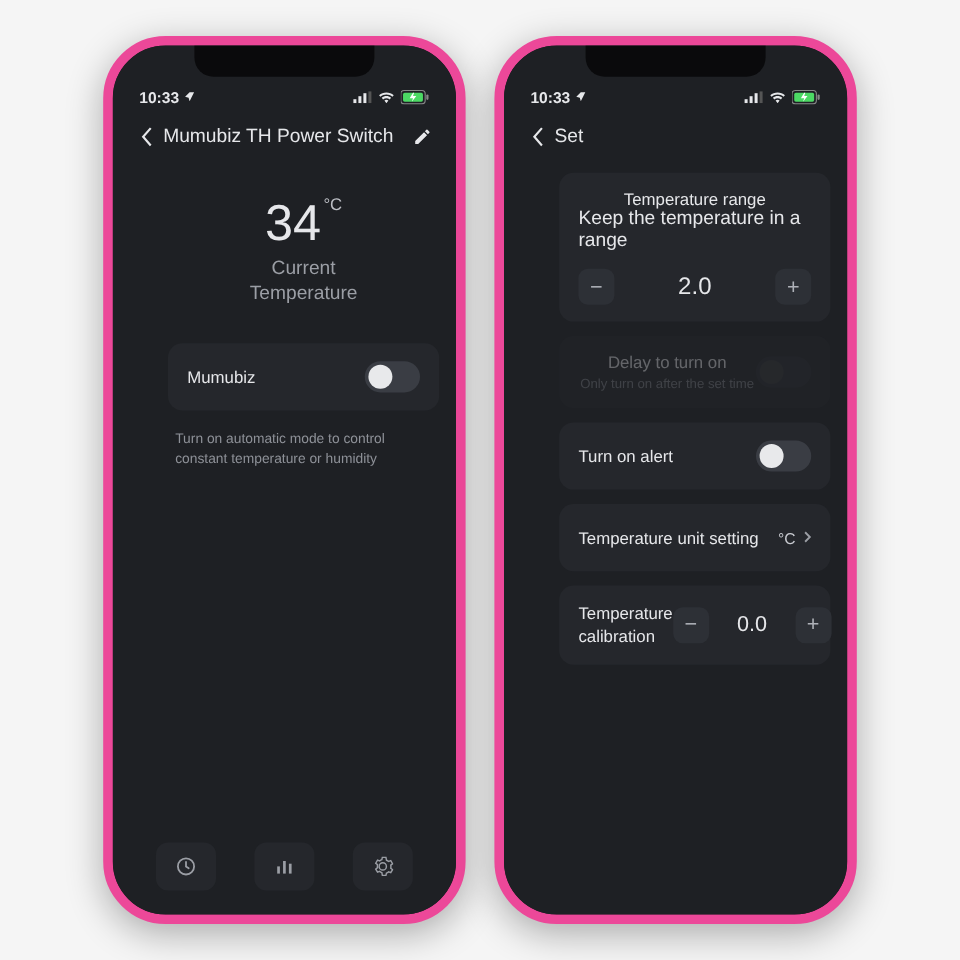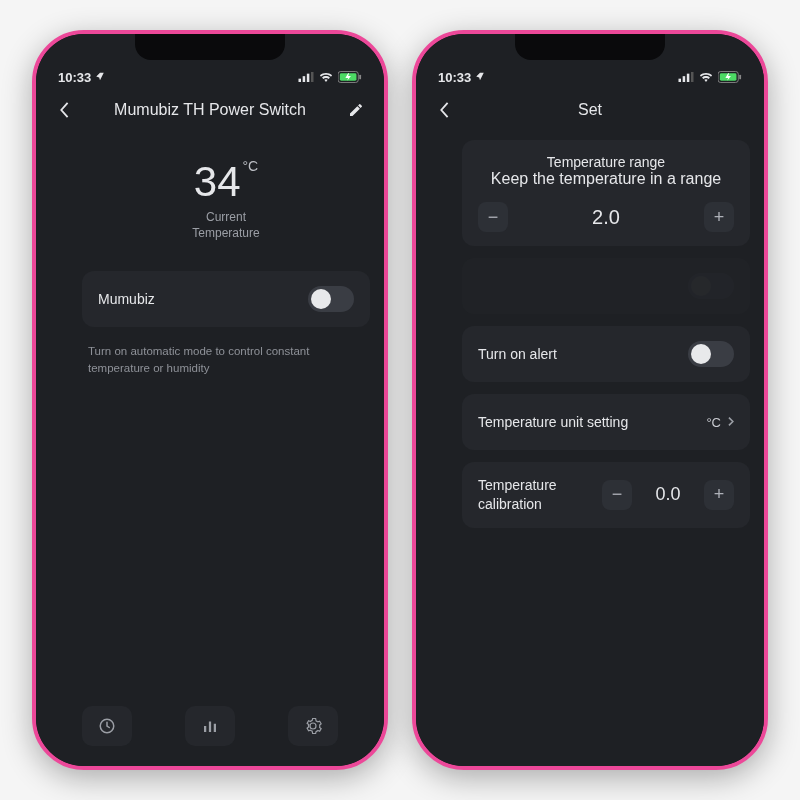--- a/index.html
+++ b/index.html
@@ -6,23 +6,23 @@
   body {
     width: 800px; height: 800px;
     background: #f5f5f5;
     font-family: -apple-system, BlinkMacSystemFont, "Segoe UI", sans-serif;
     display: flex;
     justify-content: center;
     align-items: center;
     gap: 24px;
   }
   .phone {
-    width: 356px; height: 740px;
+    width: 302px; height: 740px;
     background: #1a1b1f;
-    border: 4px solid #ec4899;
+    border: 8px solid #ec4899;
     border-radius: 52px;
     position: relative;
     overflow: hidden;
     box-shadow: 0 8px 30px rgba(0,0,0,.3);
   }
   .notch {
     position: absolute;
     top: 0; left: 50%; transform: translateX(-50%);
     width: 150px; height: 26px;
     background: #0a0a0c;
@@ -45,28 +45,28 @@
   }
   .statusbar .left { display:flex; align-items:center; gap:4px; }
   .statusbar .right { display:flex; align-items:center; gap:5px; }
   .loc-icon svg, .sig-icon svg, .batt-icon svg { display:block; }
   .header {
     height: 44px;
     display: flex; align-items: center; justify-content: space-between;
     padding: 0 14px;
   }
   .header .title {
-    flex: 1; text-align: center; font-size: 16px; font-weight: 500;
+    flex: 1; text-align: left; font-size: 16px; font-weight: 500;
   }
   .header .hbtn { width:28px; height:28px; display:flex; align-items:center; justify-content:center; }
   .content { flex:1; padding: 8px 14px 0; overflow:hidden;margin-left:32px; }
   .temp-block { text-align:center; margin-top:18px; margin-bottom:30px; }
   .temp-big { font-size: 42px; font-weight: 500; display:inline-block; position:relative; }
   .temp-unit { font-size: 14px; vertical-align: top; color:#bcbec4; margin-left:2px; }
-  .temp-label { color:#9b9ea5; font-size:12px; line-height:1.3; margin-top:4px; }
+  .temp-label { color:#9b9ea5; font-size:16px; line-height:1.3; margin-top:4px; }
   .card {
     background: #25272c;
     border-radius: 12px;
     padding: 14px 16px;
     margin-bottom: 12px;
   }
   .row { display:flex; align-items:center; justify-content:space-between; min-height:28px; }
   .row .label { font-size:14px; }
   .row .sub { font-size:11px; color:#7d8087; margin-top:4px; }
   .desc { font-size:11.5px; color:#8e9198; line-height:1.5; padding: 4px 6px 14px; }
@@ -267,20 +267,22 @@
         <div class="row">
           <div class="stepbtn">−</div>
           <div class="stepval">2.0</div>
           <div class="stepbtn">+</div>
         </div>
       </div>
 
       <div class="card dim-row">
         <div class="row">
           <div class="col">
+            <div class="label">Delay to turn on</div>
+            <div class="sub">Only turn on after the set time</div>
           </div>
           <div class="toggle dim">
               <div class="knob" style="background:#555;"></div>
             </div>
         </div>
       </div>
 
       <div class="card">
         <div class="row">
           <div class="label">Turn on alert</div>

